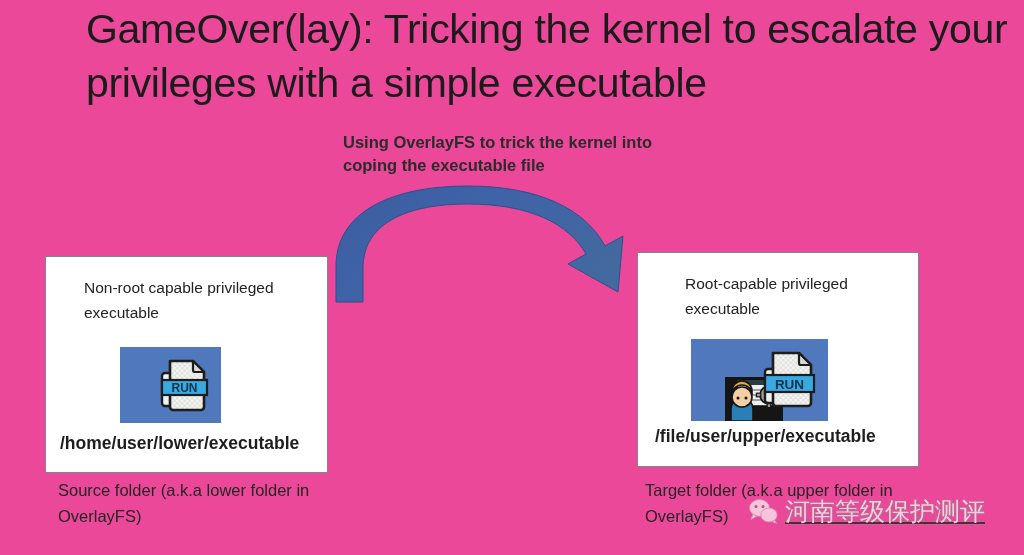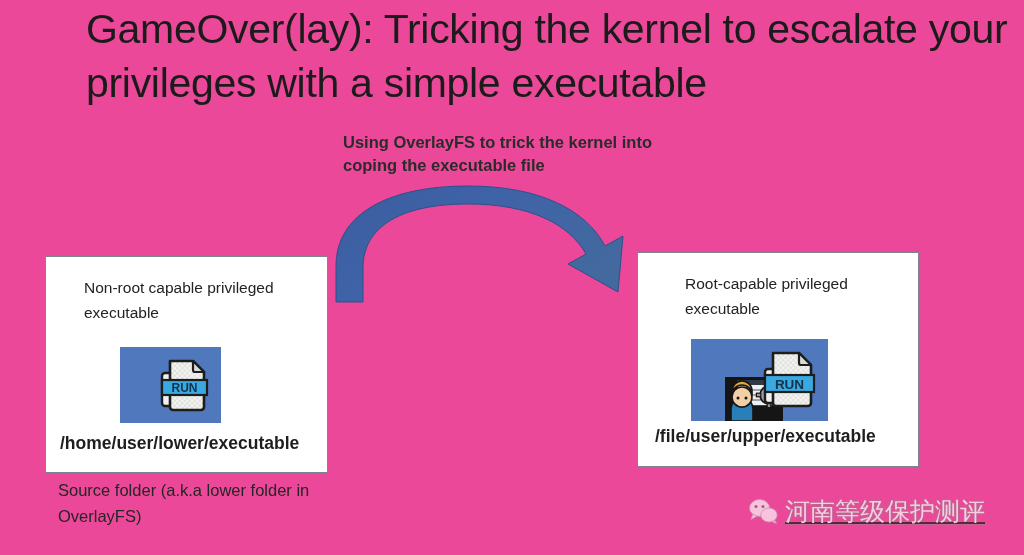--- a/index.html
+++ b/index.html
@@ -245,20 +245,21 @@
         <path d="M56 14 L82 14 L94 26 L94 64 A3 3 0 0 1 91 67 L59 67 A3 3 0 0 1 56 64 Z" fill="url(#chk2)" stroke="#1d1d1d" stroke-width="2.6" stroke-linejoin="round"></path>
         <path d="M82 14 L94 26 L84 26 A2 2 0 0 1 82 24 Z" fill="#d9d9d5" stroke="#1d1d1d" stroke-width="2.2" stroke-linejoin="round"></path>
         <rect x="48" y="36" width="49" height="17" fill="#39a9e2" stroke="#1d1d1d" stroke-width="2.2"></rect>
         <text x="72.5" y="49.5" font-family="'Liberation Sans', sans-serif" font-size="13.5" font-weight="bold" fill="#14324a" text-anchor="middle">RUN</text>
       </svg>
     </div>
 
     <div class="path-label">/file/user/upper/executable</div>
   </div>
 
+  <div class="caption caption-right">Target folder (a.k.a upper folder in OverlayFS)</div>
 
   <div class="watermark">
     <span class="wm-logo">
       <svg width="30" height="26" viewBox="0 0 30 26" aria-hidden="true">
         <g fill="#ffffff" stroke="#b9b9b9" stroke-width="0.8" opacity="0.92">
           <ellipse cx="11.5" cy="10" rx="10" ry="8.4"></ellipse>
           <path d="M5 16 L3 21.5 L8.6 18.5 Z"></path>
           <ellipse cx="21" cy="17" rx="8.2" ry="7"></ellipse>
           <path d="M26.5 22 L28.6 25.6 L24.5 24 Z"></path>
         </g>

